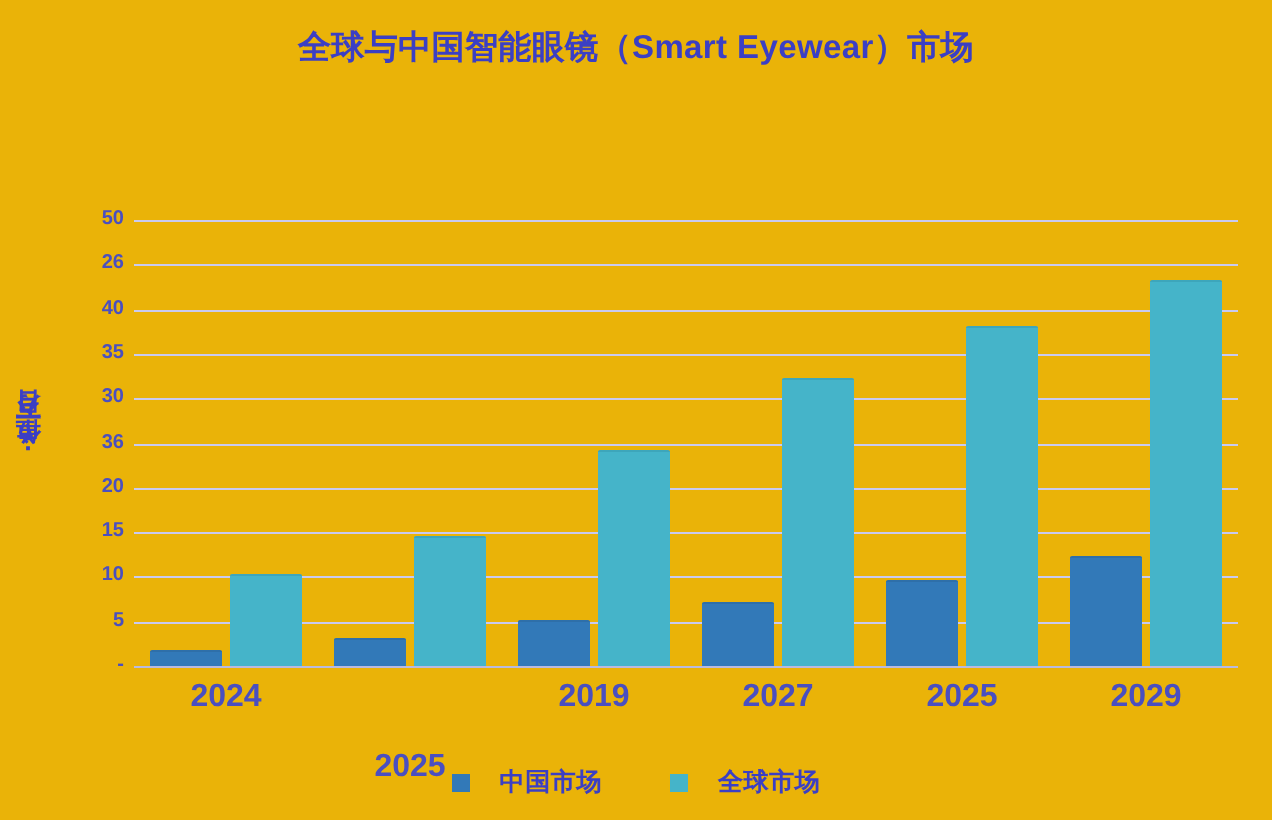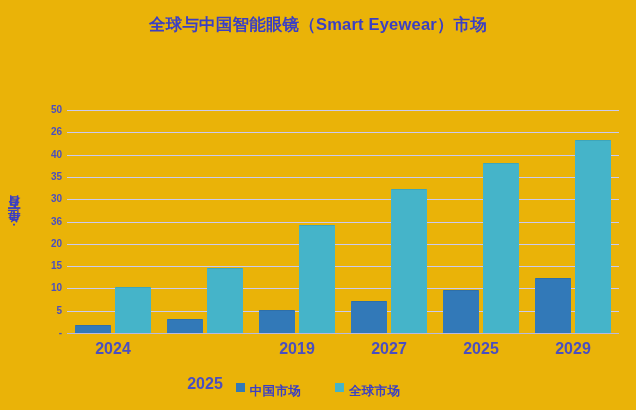--- a/index.html
+++ b/index.html
@@ -148,21 +148,22 @@
     left: 0;
     top: 383px;
     width: 636px;
     display: flex;
     justify-content: center;
     align-items: center;
     gap: 34px;
   }
   .legend-item {
     display: flex;
-    gap: 5px;
+    align-items: center;
+    gap: 15px;
   }
   .legend-swatch {
     width: 9px;
     height: 9px;
     display: inline-block;
   }
   .legend-swatch.cn { background: #3279b8; }
   .legend-swatch.global { background: #45b4c9; }
   .legend-label {
     color: #3b3fc4;

